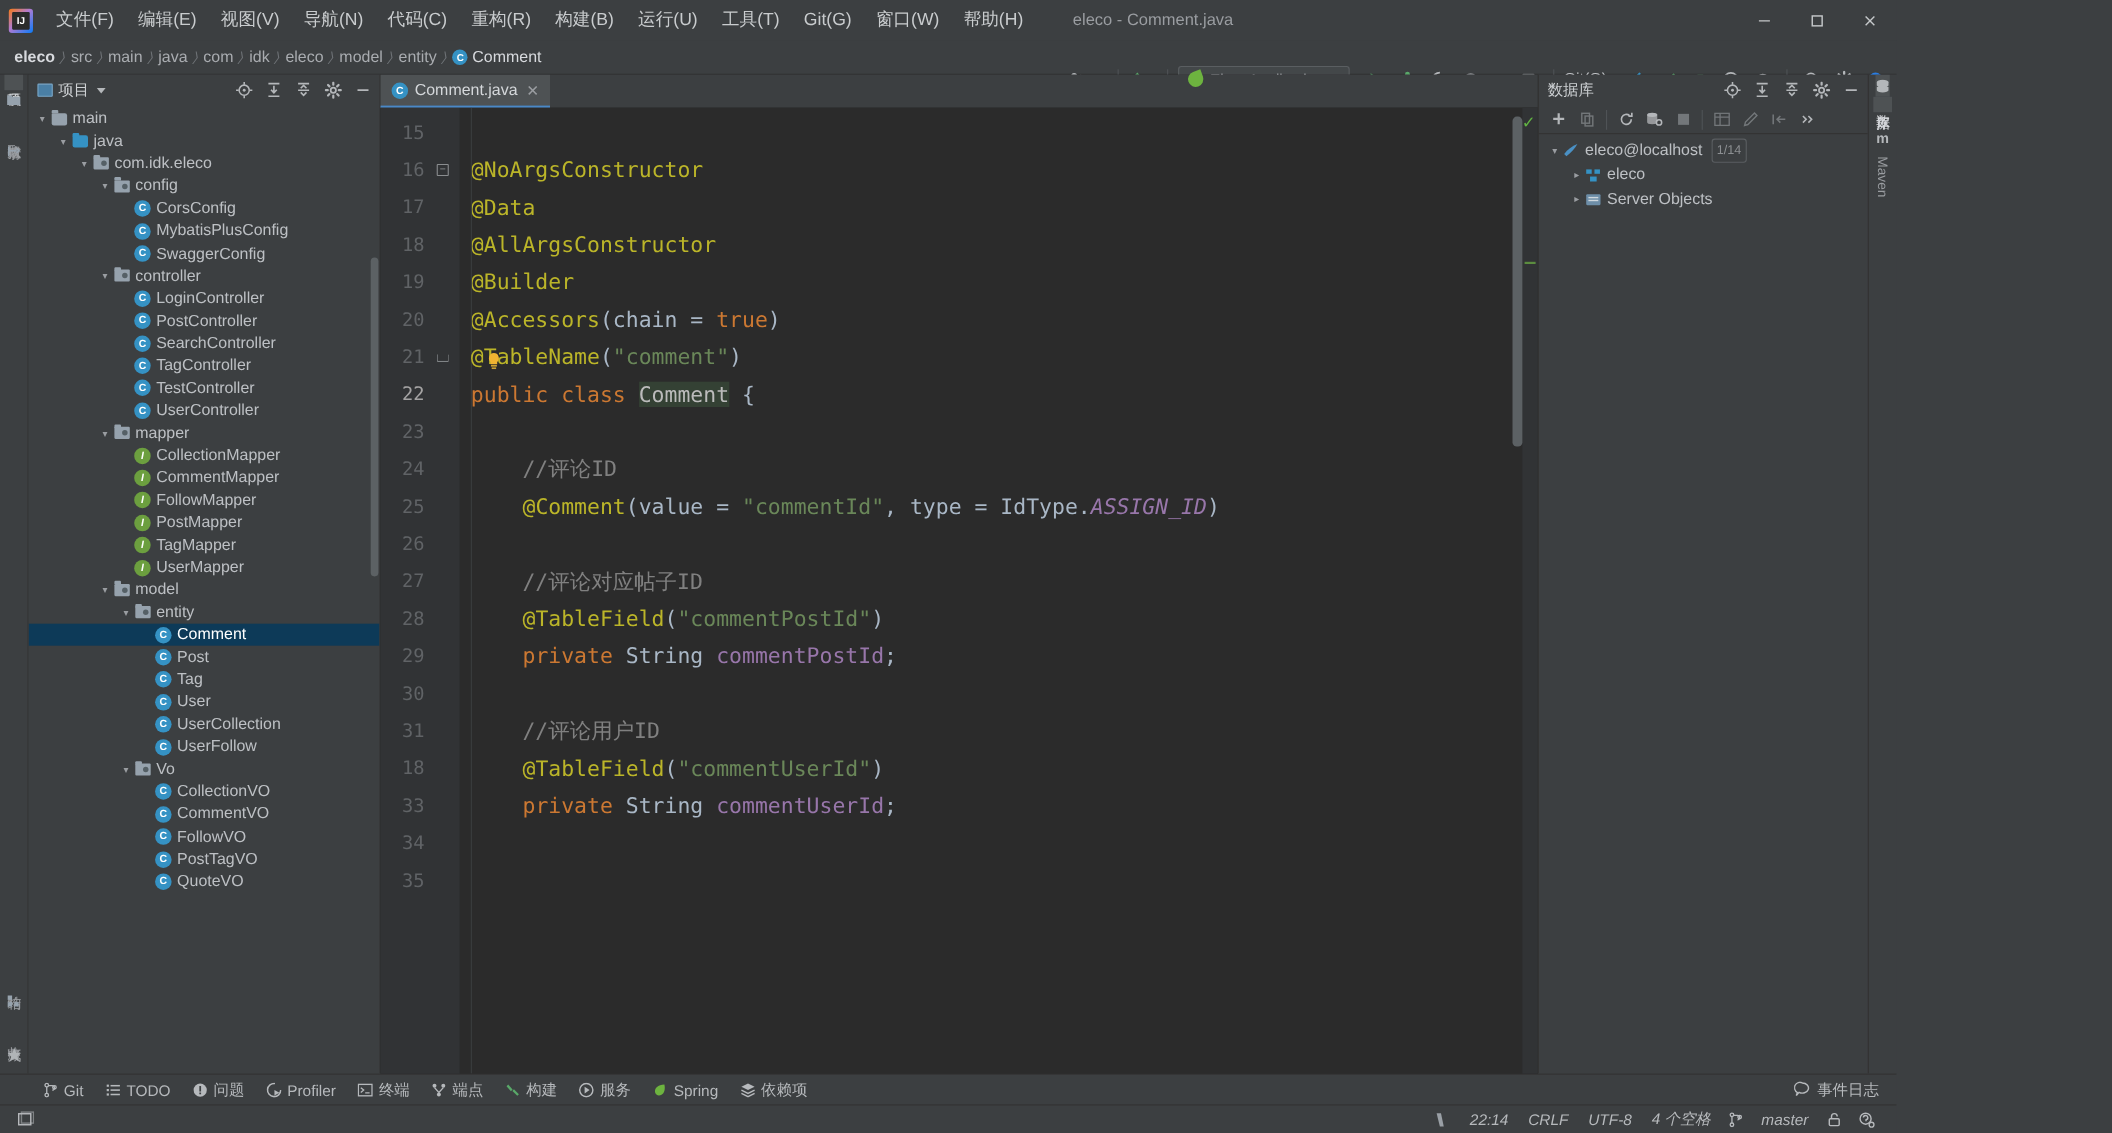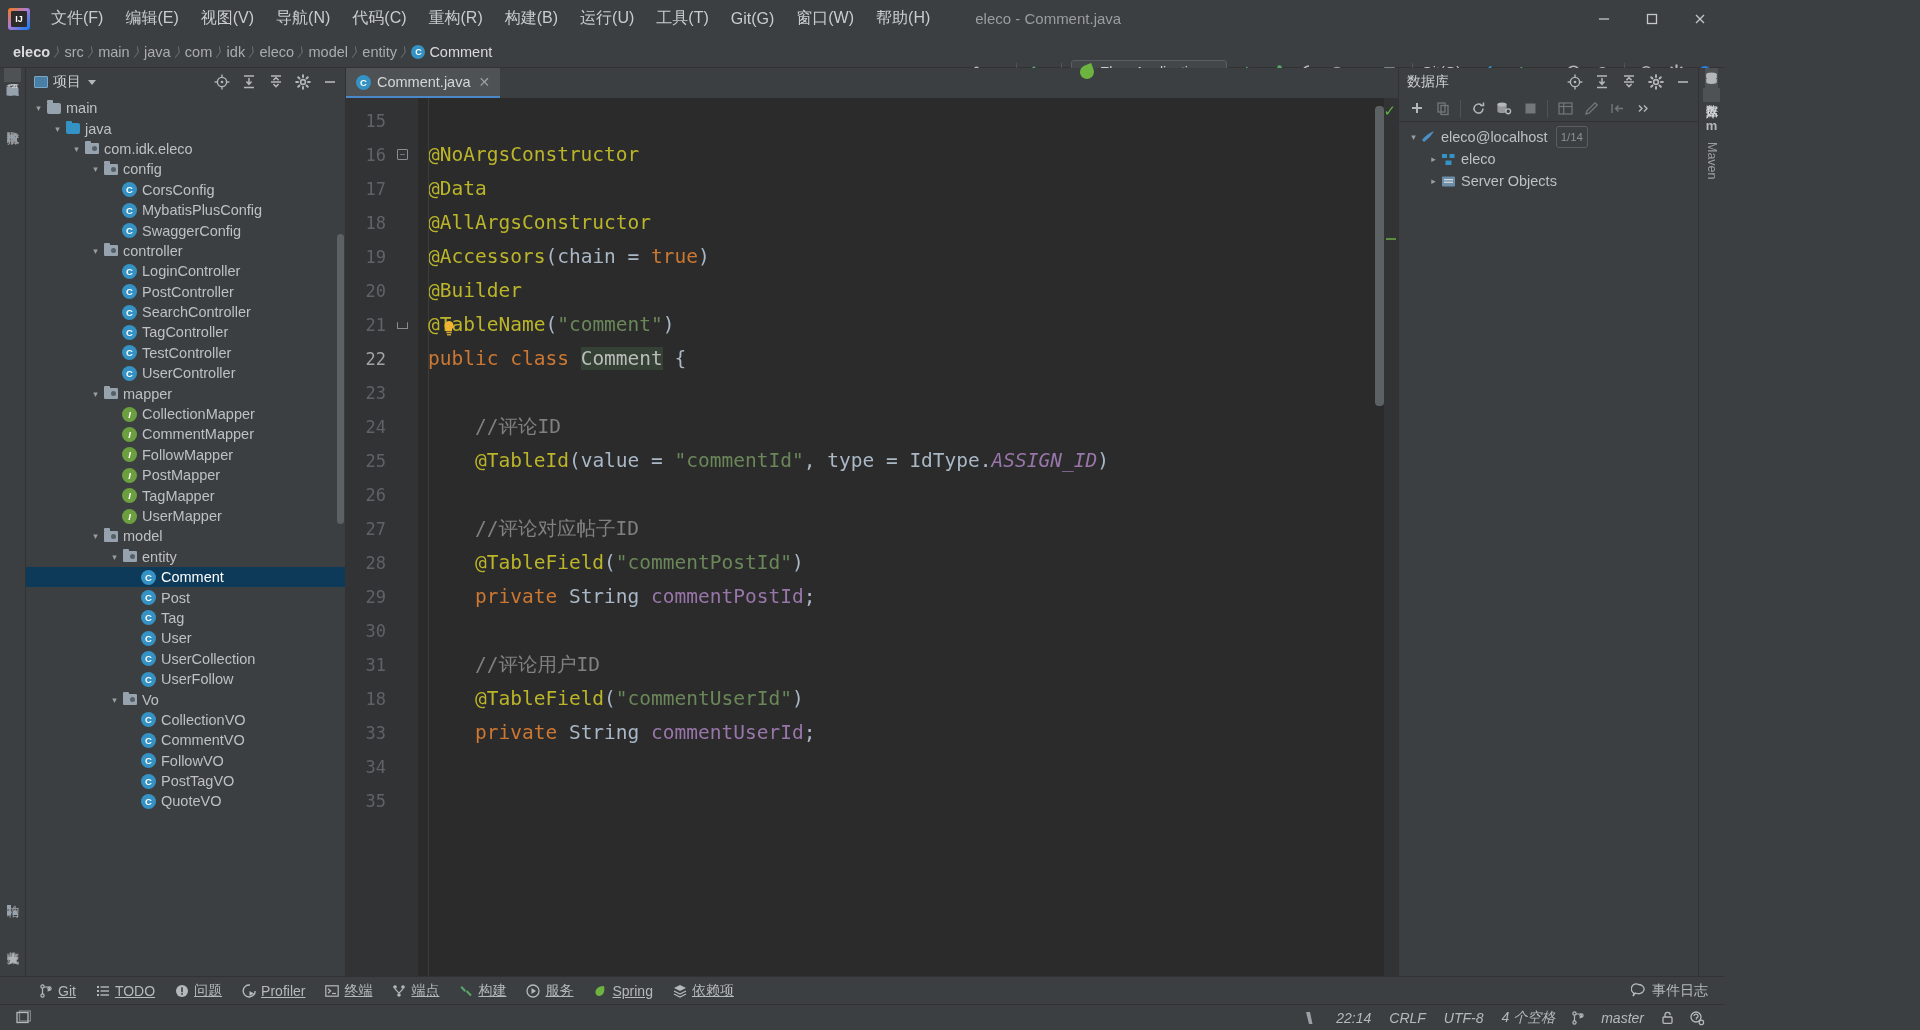--- a/index.html
+++ b/index.html
@@ -177,21 +177,21 @@
   .dbi.dim { color: #73777a; }
   .dbtree { flex: 1 1 auto; padding-top: 4px; }
   .dbrow { height: 22px; display: flex; align-items: center; font-size: 14.5px; color: #bdc0c4; padding-right: 6px; white-space: nowrap;}
   .badge { font-size: 11.5px; color: #8c8f92; border: 1px solid #5a5e61; border-radius: 3px; padding: 4px 4px; margin-left: 8px;}
 
   
   .toolwin {
     height: 28px; background: #3c3f41; display: flex; align-items: center; flex: 0 0 28px;
     padding-left: 30px; gap: 2px; border-top: 1px solid #323232;
   }
-  .twtab { display: flex; align-items: center; gap: 5px; font-size: 14px; color: #b6b9bc; padding: 3px 9px; border-radius: 3px; text-decoration: underline;}
+  .twtab { display: flex; align-items: center; gap: 5px; font-size: 14px; color: #b6b9bc; padding: 3px 9px; border-radius: 3px;}
   .tw-sp { flex: 1 1 auto; }
   .ev-log { display: flex; align-items: center; gap: 6px; font-size: 14px; color: #b6b9bc; padding-right: 16px;}
 
   .status {
     height: 26px; background: #3c3f41; display: flex; align-items: center; flex: 0 0 26px;
     padding: 0 12px 0 10px; gap: 0; border-top: 1px solid #323232; font-style: italic;
   }
   .st-left { width: 26px; display: flex; align-items: center; justify-content: center; color: #b6b9bc; font-size: 14px;}
   .st-sp { flex: 1 1 auto; }
   .st-item { font-size: 14px; color: #b6b9bc; padding: 2px 9px; white-space: nowrap; }
@@ -763,31 +763,31 @@
             <div class="gline">33</div>
             <div class="gline">34</div>
             <div class="gline">35</div>
           </div>
         <div class="code" id="code">
           <div class="vrule" style="left:10px;"></div>
         <div class="cline"></div>
             <div class="cline"><span class="annot">@NoArgsConstructor</span></div>
             <div class="cline"><span class="annot">@Data</span></div>
             <div class="cline"><span class="annot">@AllArgsConstructor</span></div>
+            <div class="cline"><span class="annot">@Builder</span></div>
             <div class="cline"><span class="annot">@Accessors</span><span class="ident">(</span><span class="ident">chain </span><span class="ident">= </span><span class="kw">true</span><span class="ident">)</span></div>
-            <div class="cline"><span class="annot">@Builder</span></div>
             <div class="cline" style="position: relative;"><span class="annot">@TableName</span><span class="ident">(</span><span class="str">"comment"</span><span class="ident">)</span><span style="position: absolute; left: 24px; margin-top: 12px;"><svg width="14" height="17" viewBox="0 0 14 17">
                   <path d="M7 1 a4.6 4.6 0 0 1 3 8 v2.2 h-6 V9 A4.6 4.6 0 0 1 7 1z" fill="#f0b432"></path>
                   <rect x="4.3" y="11.8" width="5.4" height="1.5" fill="#caa133"></rect>
                   <rect x="5" y="14" width="4" height="1.5" fill="#caa133"></rect>
                 </svg></span></div>
             <div class="cline"><span class="kw">public </span><span class="kw">class </span><span class="cls-hl">Comment</span><span class="ident"> {</span></div>
             <div class="cline"></div>
             <div class="cline"><span class="cmt">    //评论ID</span></div>
-            <div class="cline"><span class="ident">    </span><span class="annot">@TableId</span><span class="ident">(</span><span class="ident">value </span><span class="ident">= </span><span class="str">"commentId"</span><span class="ident">, type = IdType.</span><span class="stat">ASSIGN_ID</span><span class="ident">)</span></div>
+            <div class="cline"><span class="ident">    </span><span class="annot">@Comment</span><span class="ident">(</span><span class="ident">value </span><span class="ident">= </span><span class="str">"commentId"</span><span class="ident">, type = IdType.</span><span class="stat">ASSIGN_ID</span><span class="ident">)</span></div>
             <div class="cline"></div>
             <div class="cline"><span class="cmt">    //评论对应帖子ID</span></div>
             <div class="cline"><span class="ident">    </span><span class="annot">@TableField</span><span class="ident">(</span><span class="str">"commentPostId"</span><span class="ident">)</span></div>
             <div class="cline"><span class="ident">    </span><span class="kw">private </span><span class="ident">String </span><span class="field">commentPostId</span><span class="ident">;</span></div>
             <div class="cline"></div>
             <div class="cline"><span class="cmt">    //评论用户ID</span></div>
             <div class="cline"><span class="ident">    </span><span class="annot">@TableField</span><span class="ident">(</span><span class="str">"commentUserId"</span><span class="ident">)</span></div>
             <div class="cline"><span class="ident">    </span><span class="kw">private </span><span class="ident">String </span><span class="field">commentUserId</span><span class="ident">;</span></div>
             <div class="cline"></div>
           </div>

